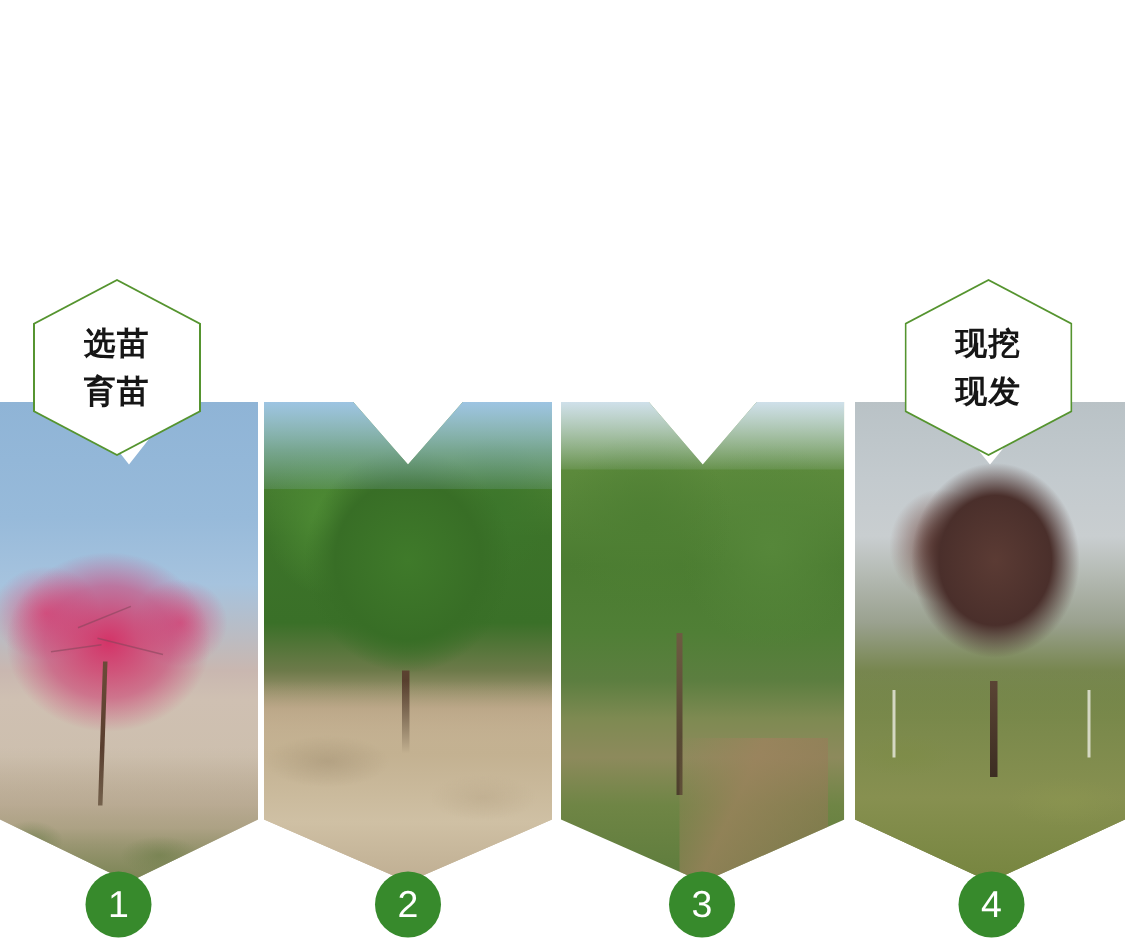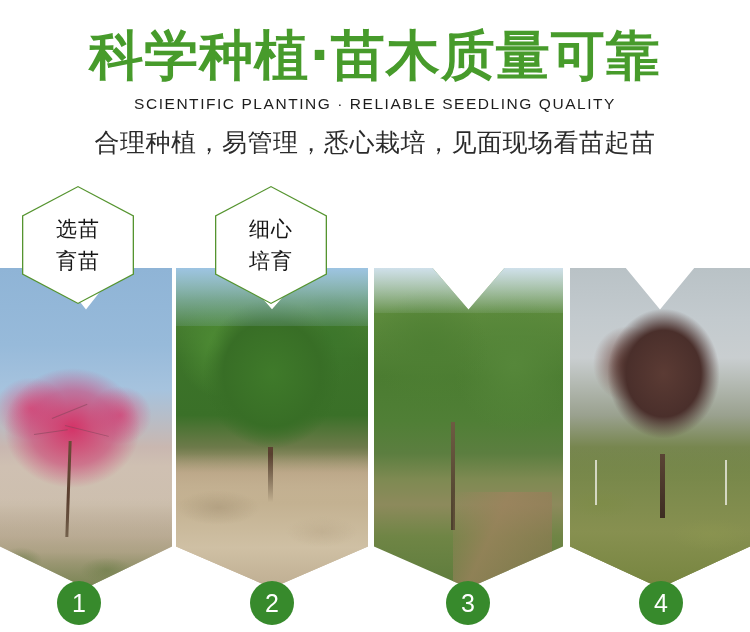--- a/index.html
+++ b/index.html
@@ -180,21 +180,21 @@
     display:flex;
     flex-direction:column;
     align-items:center;
     justify-content:center;
     gap:8px;
   }
   .hex-line{
     font-size:21px;
     line-height:24px;
     color:#161616;
-    font-weight:400;
+    font-weight:700;
     letter-spacing:1px;
     white-space:nowrap;
     font-family:"DejaVu Sans","Liberation Sans",sans-serif;
   }
   .hex-1{left:22px;top:186px;}
   .hex-2{left:215px;top:186px;}
   .hex-3{left:412px;top:186px;}
   .hex-4{left:603px;top:186px;}
 
   
@@ -211,25 +211,20 @@
   .num-1{left:57px;top:581px;}
   .num-2{left:250px;top:581px;}
   .num-3{left:446px;top:581px;}
   .num-4{left:639px;top:581px;}
 </style>
 </head>
 <body>
 
 <div class="page">
 
-  <div class="header">
-    <div class="main-title">科学种植·苗木质量可靠</div>
-    <div class="sub-title-en">SCIENTIFIC PLANTING · RELIABLE SEEDLING QUALITY</div>
-    <div class="sub-title-cn">合理种植，易管理，悉心栽培，见面现场看苗起苗</div>
-  </div>
 
   <div class="panels">
 
     <div class="panel panel-1">
       <div class="photo ph1">
         <div class="ph1-branch" style="left:30%;top:47%;width:22%;transform:rotate(-22deg);"></div>
         <div class="ph1-branch" style="left:38%;top:49%;width:26%;transform:rotate(14deg);"></div>
         <div class="ph1-branch" style="left:20%;top:52%;width:20%;transform:rotate(-8deg);"></div>
         <div class="ph1-trunk"></div>
         <div class="ph1-ground"></div>
@@ -263,27 +258,27 @@
 
   </div>
 
   <div class="hex hex-1">
     <div class="hex-inner">
       <div class="hex-line">选苗</div>
       <div class="hex-line">育苗</div>
     </div>
   </div>
 
-  <div class="hex hex-2">
+
+
+  <div class="hex hex-4">
     <div class="hex-inner">
-      <div class="hex-line">细心</div>
-      <div class="hex-line">培育</div>
+      <div class="hex-line">现挖</div>
+      <div class="hex-line">现发</div>
     </div>
   </div>
-
-
 
   <div class="numcircle num-1">1</div>
   <div class="numcircle num-2">2</div>
   <div class="numcircle num-3">3</div>
   <div class="numcircle num-4">4</div>
 
 </div>
 
 </body></html>

